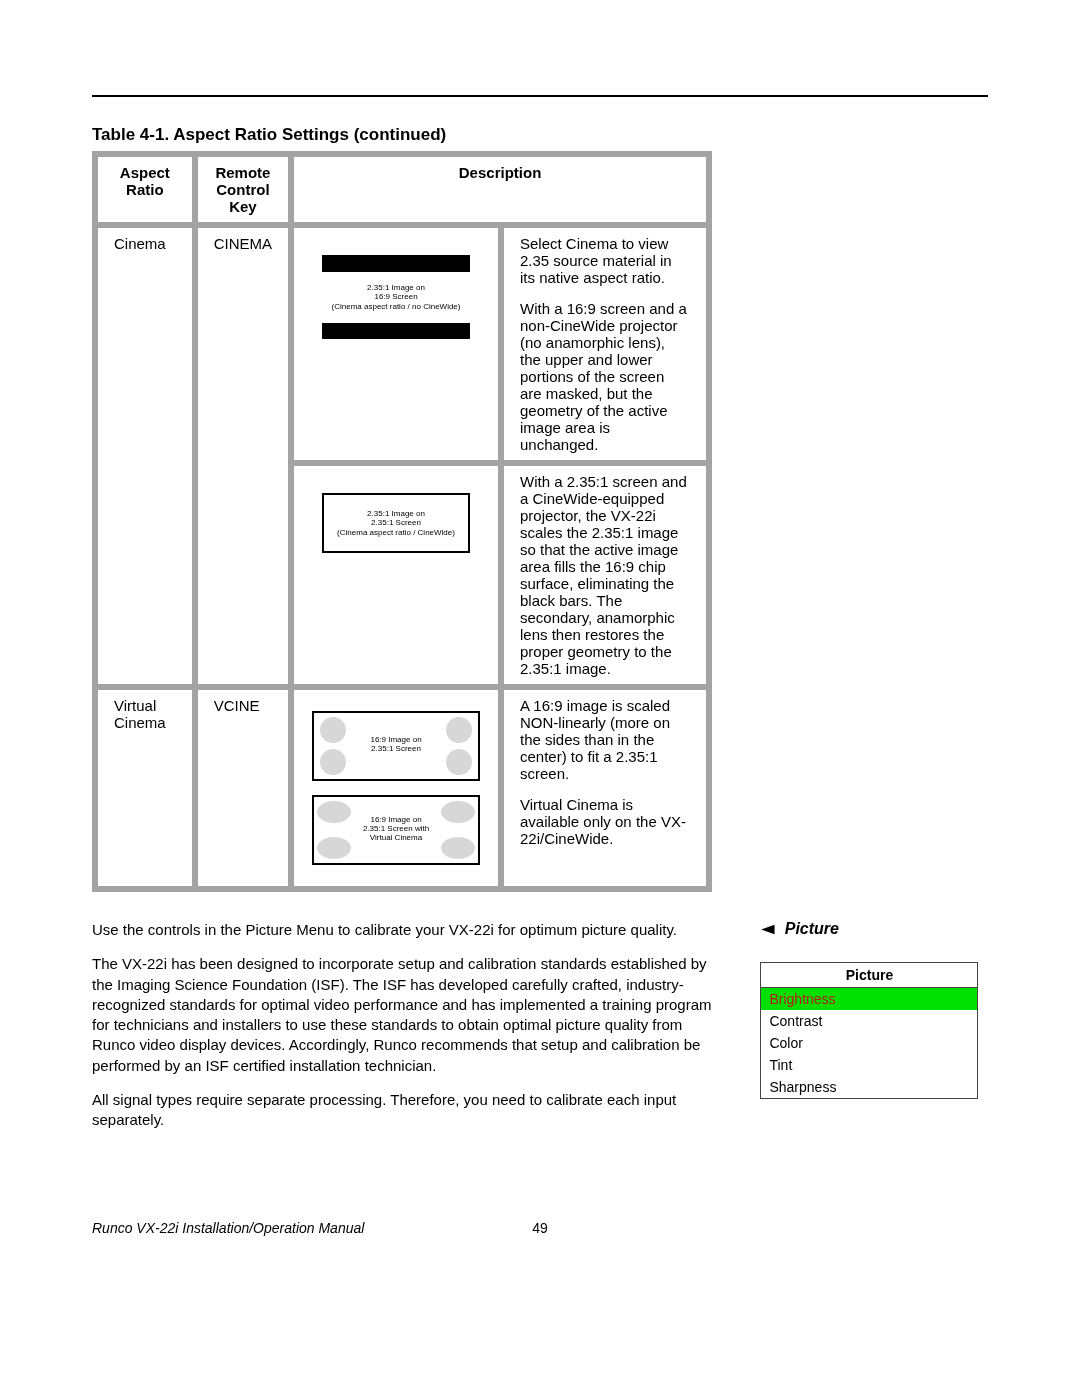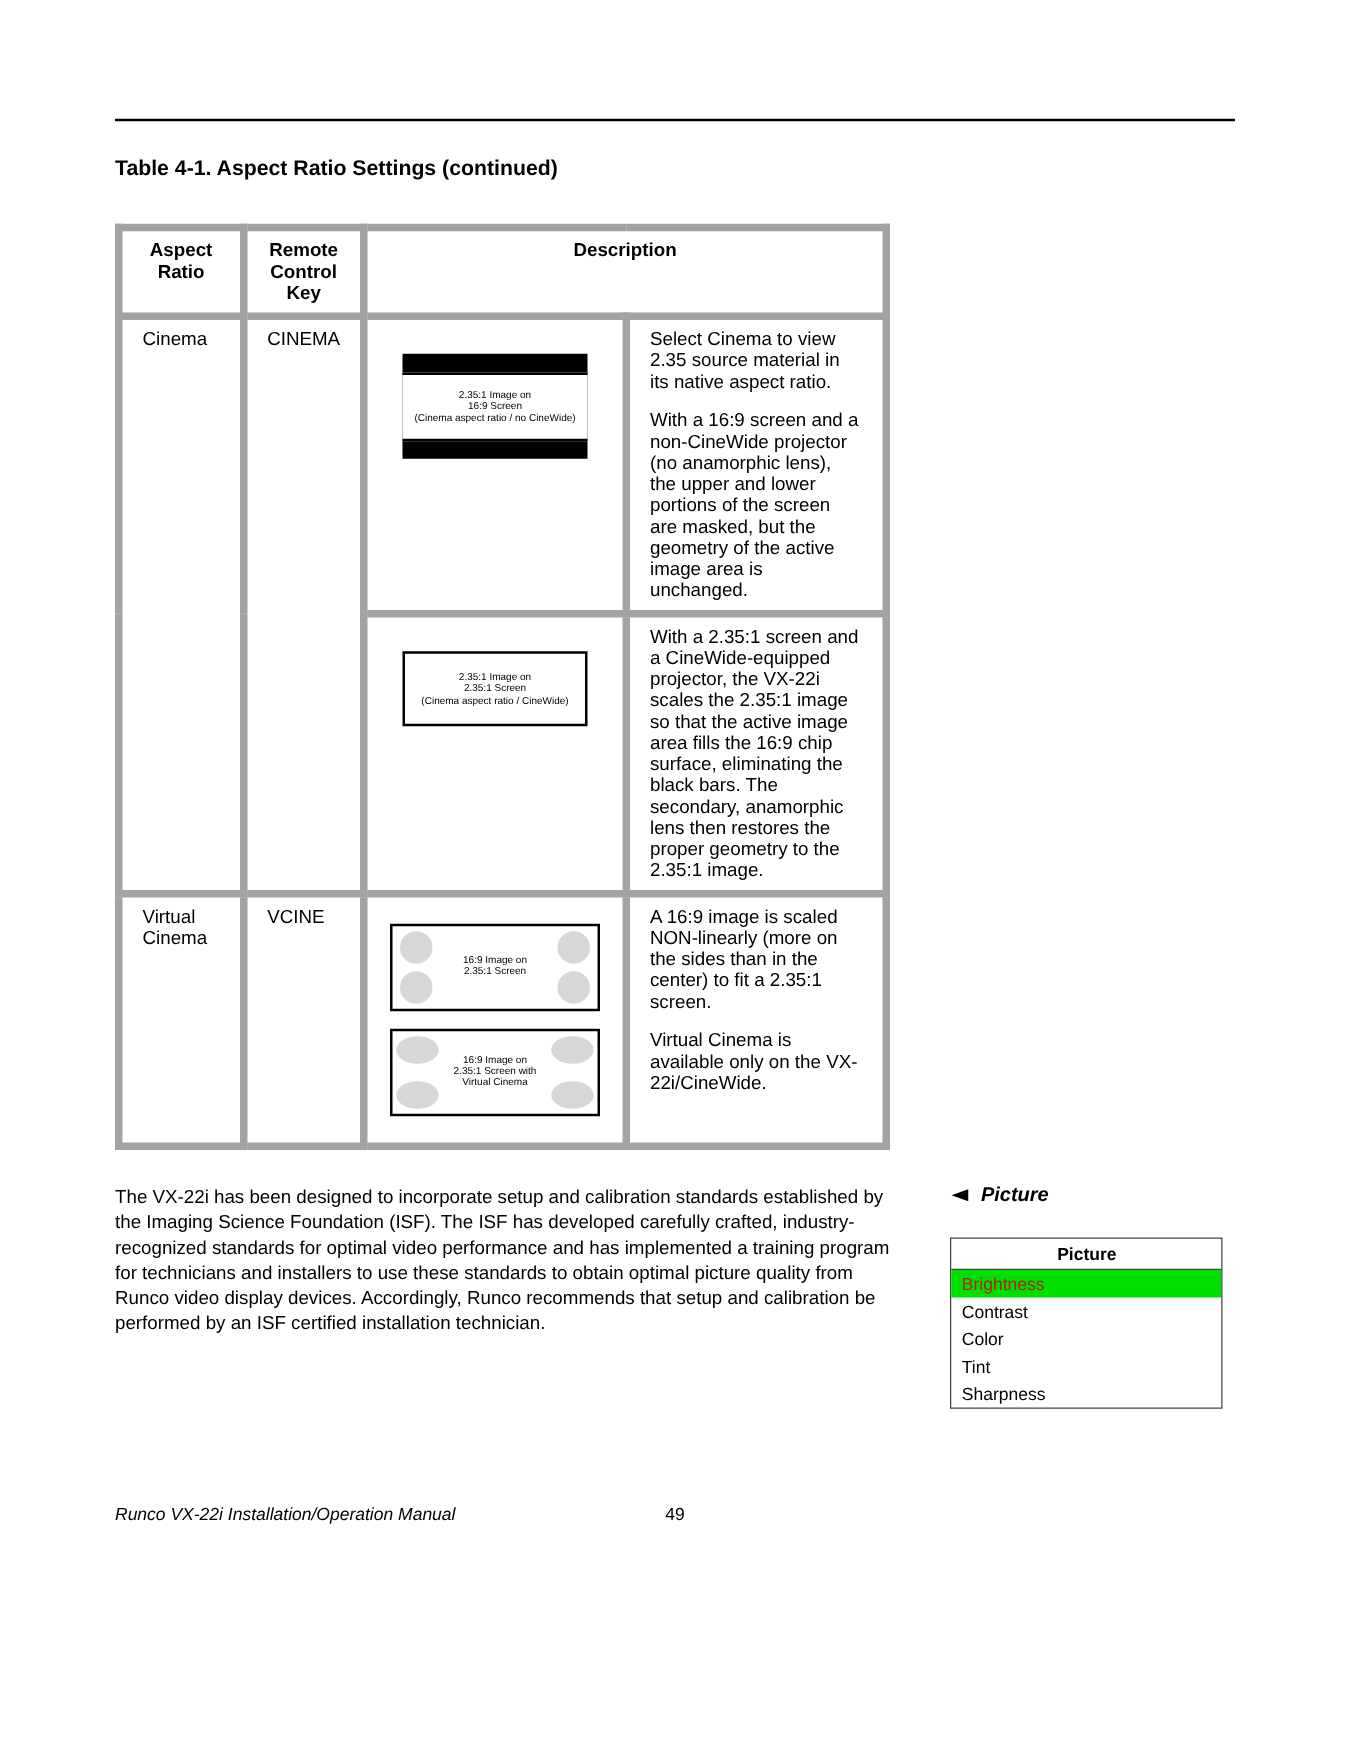--- a/index.html
+++ b/index.html
@@ -14,21 +14,21 @@
   .page {
     padding: 95px 92px 70px 92px;
   }
   .top-rule {
     border-top: 2px solid #000;
     margin-bottom: 28px;
   }
   .table-title {
     font-size: 17px;
     font-weight: bold;
-    margin-bottom: 34px;
+    margin-bottom: 6px;
   }
   table.aspect {
     border-collapse: collapse;
     width: 620px;
   }
   table.aspect th, table.aspect td {
     border: 6px solid #a3a3a3;
     padding: 7px 16px;
     font-size: 15px;
     vertical-align: top;
@@ -225,21 +225,23 @@
         <td class="col-desc">
           <p style="margin:0 0 14px 0;">A 16:9 image is scaled NON-linearly (more on the sides than in the center) to fit a 2.35:1 screen.</p>
           <p style="margin:0;">Virtual Cinema is available only on the VX-22i/CineWide.</p>
         </td>
       </tr>
     </tbody>
   </table>
 
   <div style="white-space:nowrap;">
     <div class="body-text" style="white-space:normal;">
+      <p>Use the controls in the Picture Menu to calibrate your VX-22i for optimum picture quality.</p>
       <p>The VX-22i has been designed to incorporate setup and calibration standards established by the Imaging Science Foundation (ISF). The ISF has developed carefully crafted, industry-recognized standards for optimal video performance and has implemented a training program for technicians and installers to use these standards to obtain optimal picture quality from Runco video display devices. Accordingly, Runco recommends that setup and calibration be performed by an ISF certified installation technician.</p>
+      <p>All signal types require separate processing. Therefore, you need to calibrate each input separately.</p>
     </div>
     <div class="side-col" style="white-space:normal;padding-left:32px;">
       <div class="side-heading">
         <span class="arrow">◄</span>
         <span>Picture</span>
       </div>
       <div class="menu">
         <div class="menu-title">Picture</div>
         <div class="menu-row sel">Brightness</div>
         <div class="menu-row">Contrast</div>

